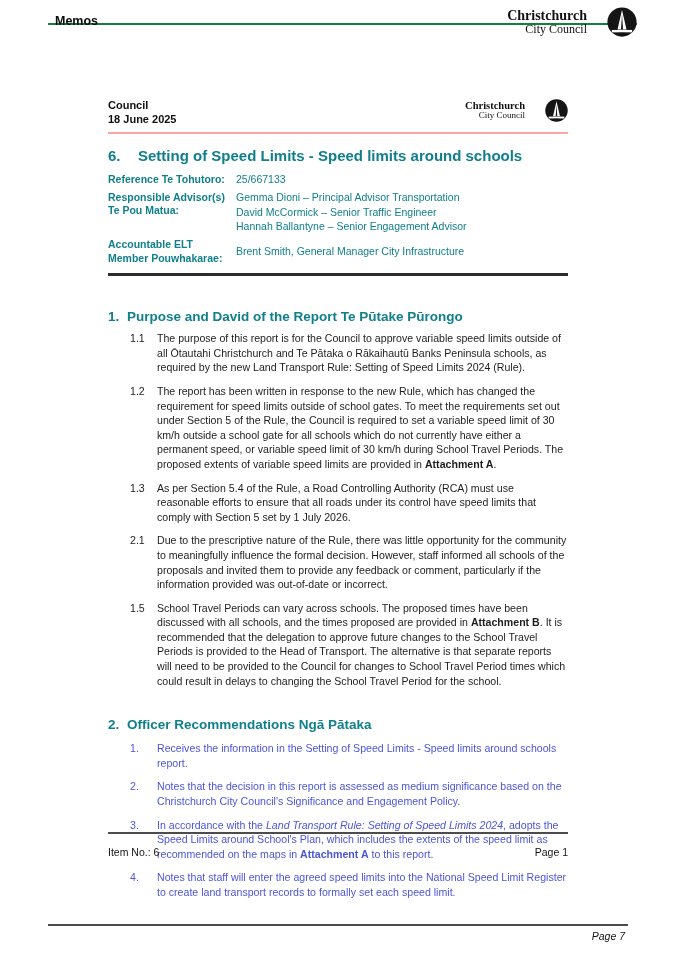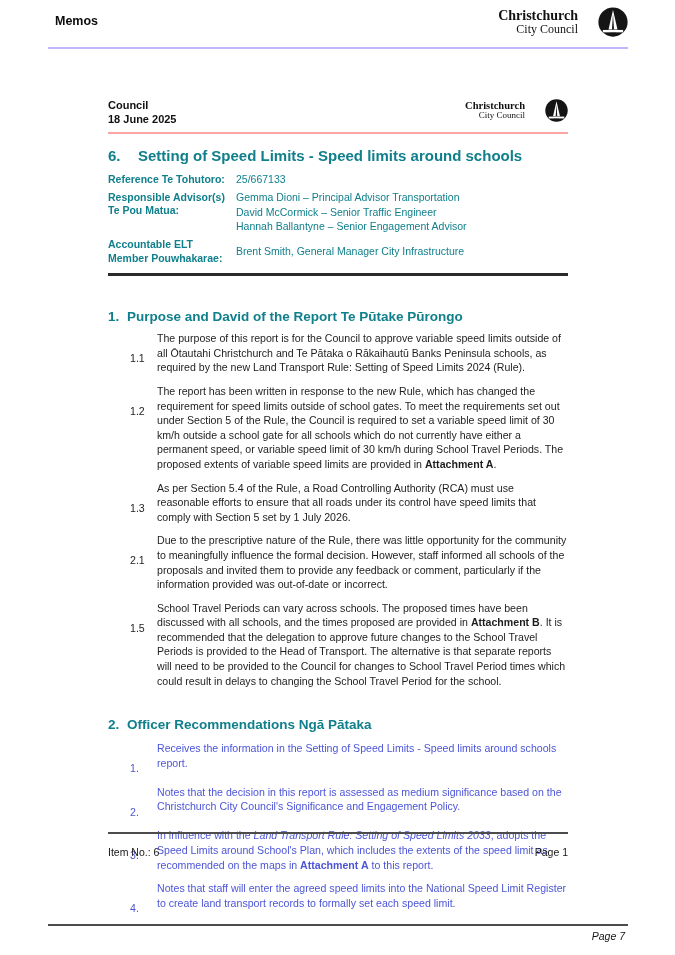--- a/index.html
+++ b/index.html
@@ -1,20 +1,20 @@
 <!DOCTYPE html>
 <html><head>
 <meta charset="utf-8">
 <style>
   * { margin:0; padding:0; box-sizing:border-box; }
   html,body { width:675px; height:955px; background:#ffffff; }
   body { font-family:"Liberation Sans", sans-serif; color:#1d1d1d; position:relative; overflow:hidden; }
 
   
-  .top-bar { position:absolute; left:48px; right:47px; top:0; height:49px; border-bottom:2px solid #c4b5fd; }
+  .top-bar { position:absolute; left:48px; right:38px; top:0; height:25px; border-bottom:2px solid #15803d; }
   .top-bar-title { position:absolute; left:7px; top:14px; font-size:12.5px; font-weight:bold; color:#0d0d0d; }
   .top-bar .logo { position:absolute; right:0; top:7px; }
 
   
   .logo { display:flex; align-items:center; gap:20px; }
   .logo-text { text-align:right; font-family:"Liberation Serif", serif; color:#111; line-height:1.02; }
   .logo-lg .logo-text .l1 { font-size:14px; font-weight:bold; }
   .logo-lg .logo-text .l2 { font-size:12px; }
   .logo-lg svg { width:30px; height:30px; }
   .logo-sm .logo-text .l1 { font-size:10.5px; font-weight:bold; }
@@ -37,21 +37,21 @@
   .ref-table { margin-top:8px; border-bottom:3px solid #2b2b2b; padding-bottom:5px; font-size:10.5px; line-height:14.8px; }
   .ref-row { display:grid; grid-template-columns:128px 1fr; margin-bottom:3px; }
   .ref-label { font-weight:bold; line-height:13.5px; padding-top:1px; }
 
   .section-heading { display:flex; font-size:13.5px; font-weight:bold; }
   .section-heading .num { width:19px; flex:none; }
   .s1 { margin-top:33px; }
   .s2 { margin-top:29px; }
 
   .para, .rec { display:flex; margin:9px 0 0 22px; font-size:10.6px; line-height:14.6px; }
-  .para .num, .rec .num { width:27px; flex:none;margin-top:20px; }
+  .para .num, .rec .num { width:27px; flex:none; }
   .para .txt, .rec .txt { flex:1; }
   .para.first { margin-top:7px; }
   .rec { color:#4c55d8; }
   .intro { margin:6px 0 0 22px; font-size:10.6px; }
 
   .page-footer { position:absolute; left:108px; width:460px; top:832px; border-top:2px solid #4c4c4c; display:flex; justify-content:space-between; padding-top:12px; font-size:10.5px; color:#151515; }
 
   
   .bottom-bar { position:absolute; left:48px; right:47px; top:924px; border-top:2px solid #4c4c4c; text-align:right;font-style:italic; }
   .bottom-page { display:inline-block; padding:2px 3px 0 0; font-size:10.5px; color:#151515; }
@@ -156,21 +156,21 @@
   <div class="rec">
     <span class="num">1.</span>
     <span class="txt"><span>Receives the information in the Setting of Speed Limits - Speed limits around schools report.</span><span class="i"></span><span></span><span class="b"></span><span></span></span>
   </div>
   <div class="rec">
     <span class="num">2.</span>
     <span class="txt"><span>Notes that the decision in this report is assessed as medium significance based on the Christchurch City Council's Significance and Engagement Policy.</span><span class="i"></span><span></span><span class="b"></span><span></span></span>
   </div>
   <div class="rec">
     <span class="num">3.</span>
-    <span class="txt"><span>In influence with the </span><span class="i">Land Transport Rule: Setting of Speed Limits 2033</span><span>, adopts the Speed Limits around School's Plan, which includes the extents of the speed limit as recommended on the maps in </span><span class="b">Attachment A</span><span> to this report.</span></span>
+    <span class="txt"><span>In accordance with the </span><span class="i">Land Transport Rule: Setting of Speed Limits 2024</span><span>, adopts the Speed Limits around School's Plan, which includes the extents of the speed limit as recommended on the maps in </span><span class="b">Attachment A</span><span> to this report.</span></span>
   </div>
   <div class="rec">
     <span class="num">4.</span>
     <span class="txt"><span>Notes that staff will enter the agreed speed limits into the National Speed Limit Register to create land transport records to formally set each speed limit.</span><span class="i"></span><span></span><span class="b"></span><span></span></span>
   </div>
 
 </div>
 
 <div class="page-footer">
   <span>Item No.: 6</span>

